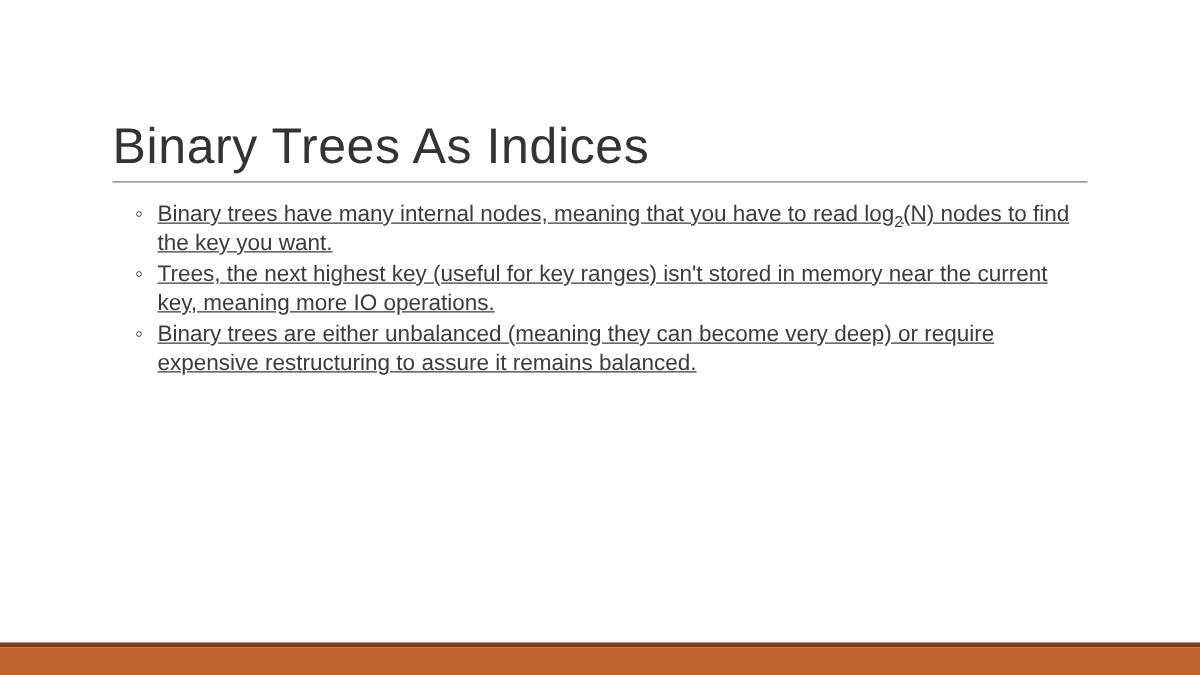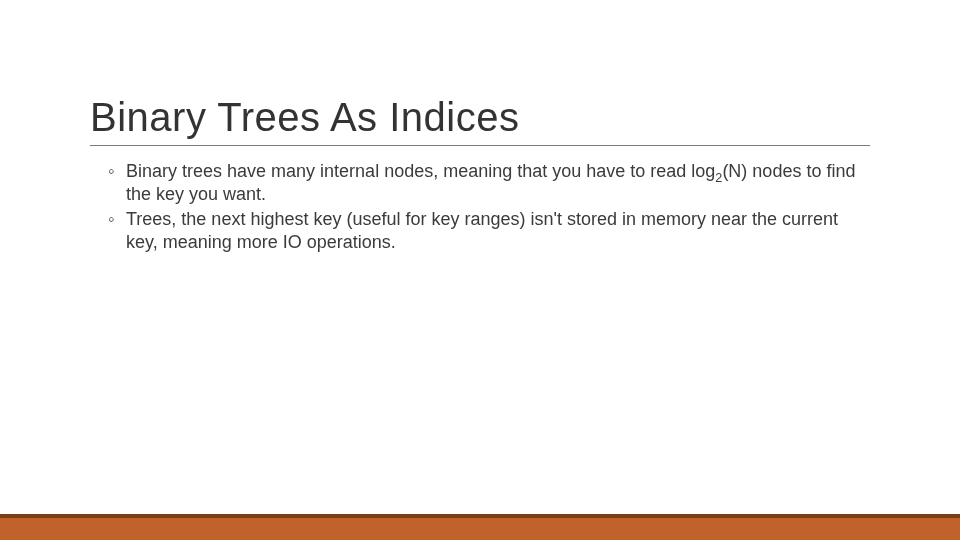--- a/index.html
+++ b/index.html
@@ -35,20 +35,21 @@
   }
   .body-text {
     font-size: 21px;
     line-height: 1.25;
     color: #3a3a3a;
     margin: 0 0 4px 0;
   }
   .bullets {
     margin: 2px 0 24px 0;
     padding: 0 0 0 22px;
+    text-decoration: underline;
   }
   .bullets li {
     list-style: none;
     position: relative;
     font-size: 18px;
     line-height: 1.28;
     color: #3b3b3b;
     margin: 0 0 2px 0;
     padding-left: 14px;
   }
@@ -94,20 +95,21 @@
 
   <h1 class="title">Binary Trees As Indices</h1>
   <hr class="rule">
 
 
   <ul class="bullets">
     <li>
       <span>Binary trees have many internal nodes, meaning that you have to read log</span><sub>2</sub><span>(N) nodes to find the key you want.</span>
     </li>
     <li>Trees, the next highest key (useful for key ranges) isn't stored in memory near the current key, meaning more IO operations.</li>
+    <li>Binary trees are either unbalanced (meaning they can become very deep) or require expensive restructuring to assure it remains balanced.</li>
   </ul>
 
 
 </div>
 
 <div class="footer-bar">
   <div class="stripe-top"></div>
   <div class="stripe-main"></div>
 </div>
 

